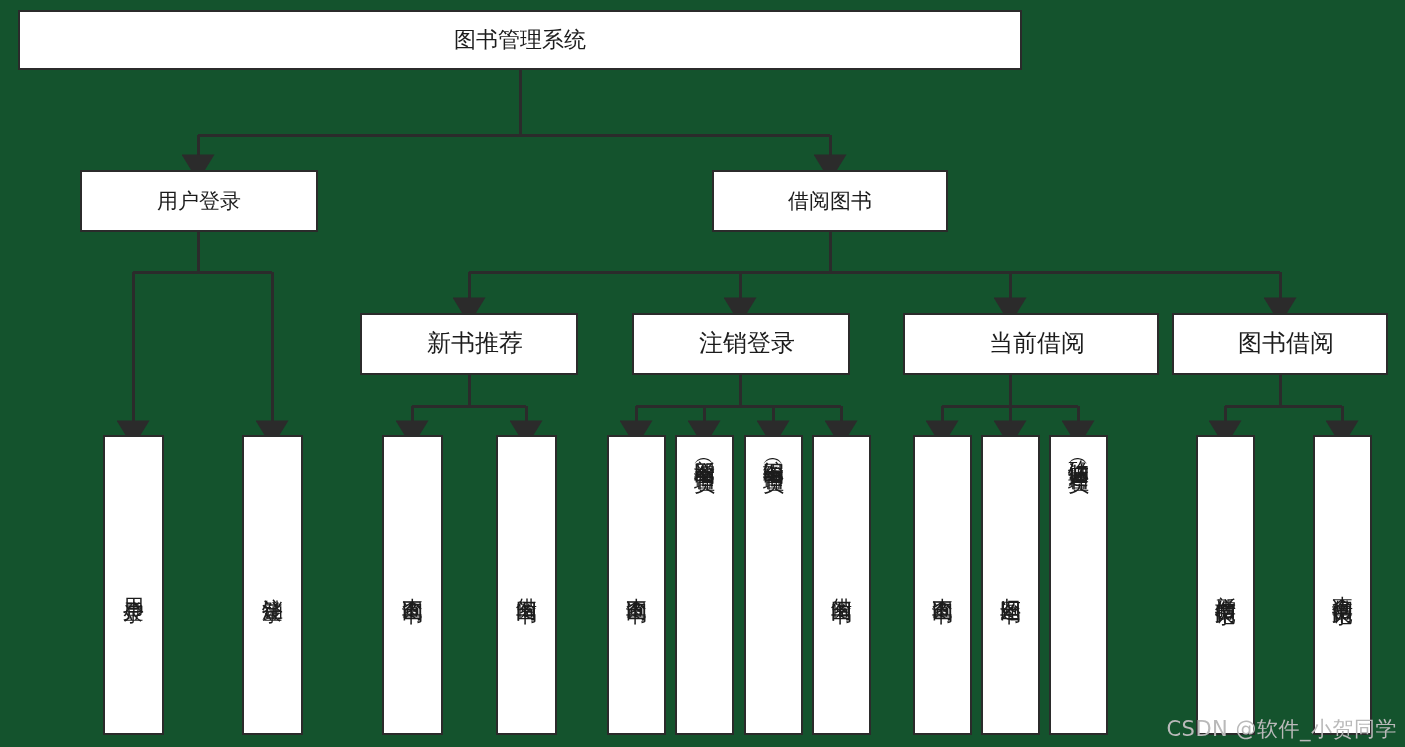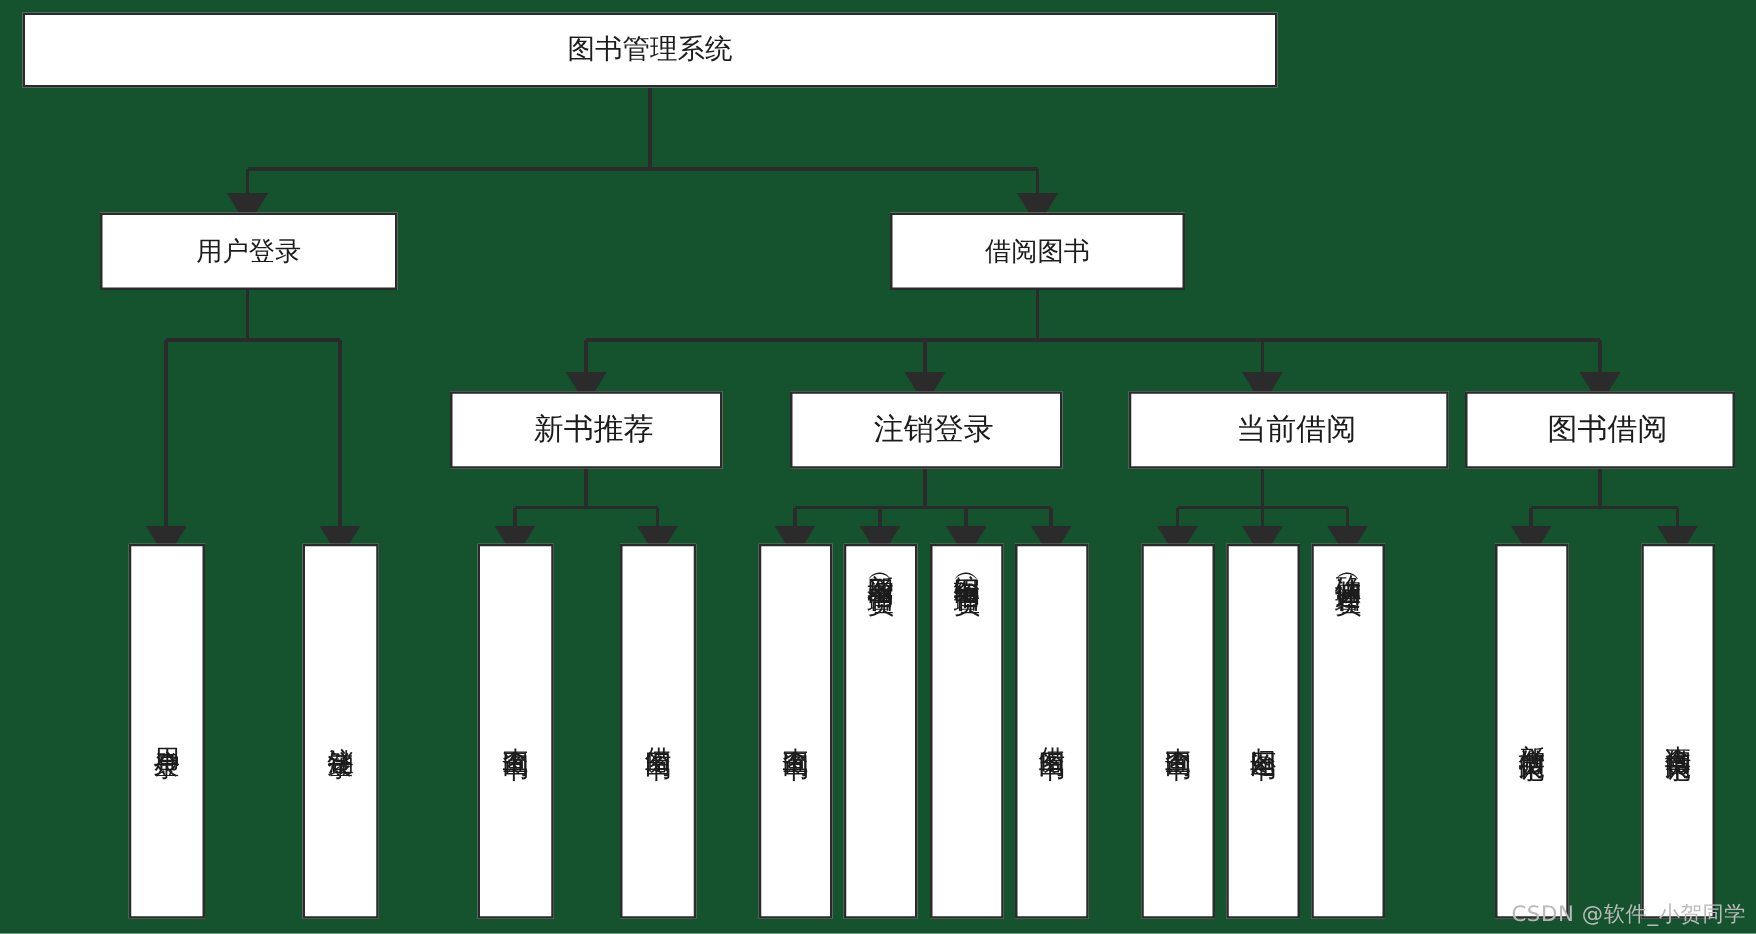--- a/index.html
+++ b/index.html
@@ -61,21 +61,21 @@
   #root-node {
     font-size: 22px;
   }
   .lvl2 { font-size: 21px; }
   .lvl3 { font-size: 24px; padding-left: 12px; }
   .leaf .label { font-size: 21px; }
   #watermark {
     position: absolute;
     right: 8px;
     bottom: 4px;
-    font-size: 17px;
+    font-size: 21px;
     color: #b9b9b9;
     letter-spacing: 0.5px;
     white-space: nowrap;
     pointer-events: none;
   }
 </style>
 </head>
 <body>
 
 <div id="canvas">

